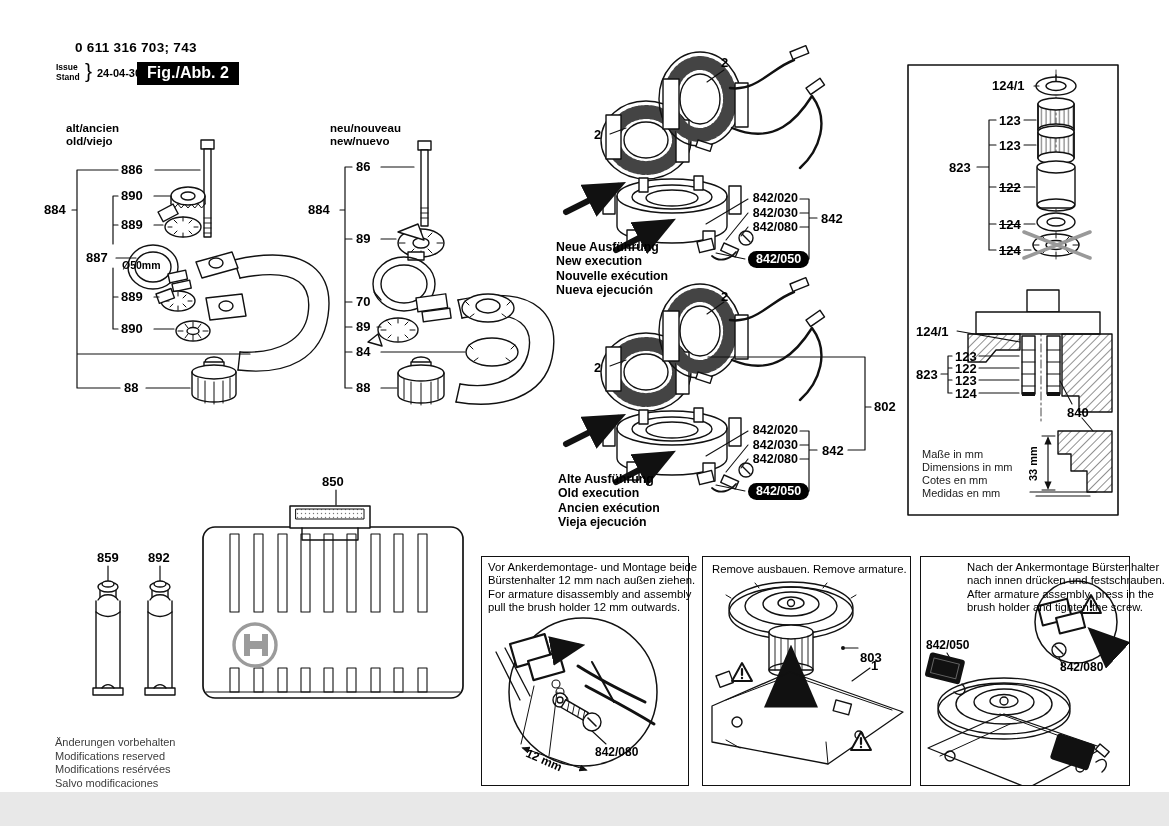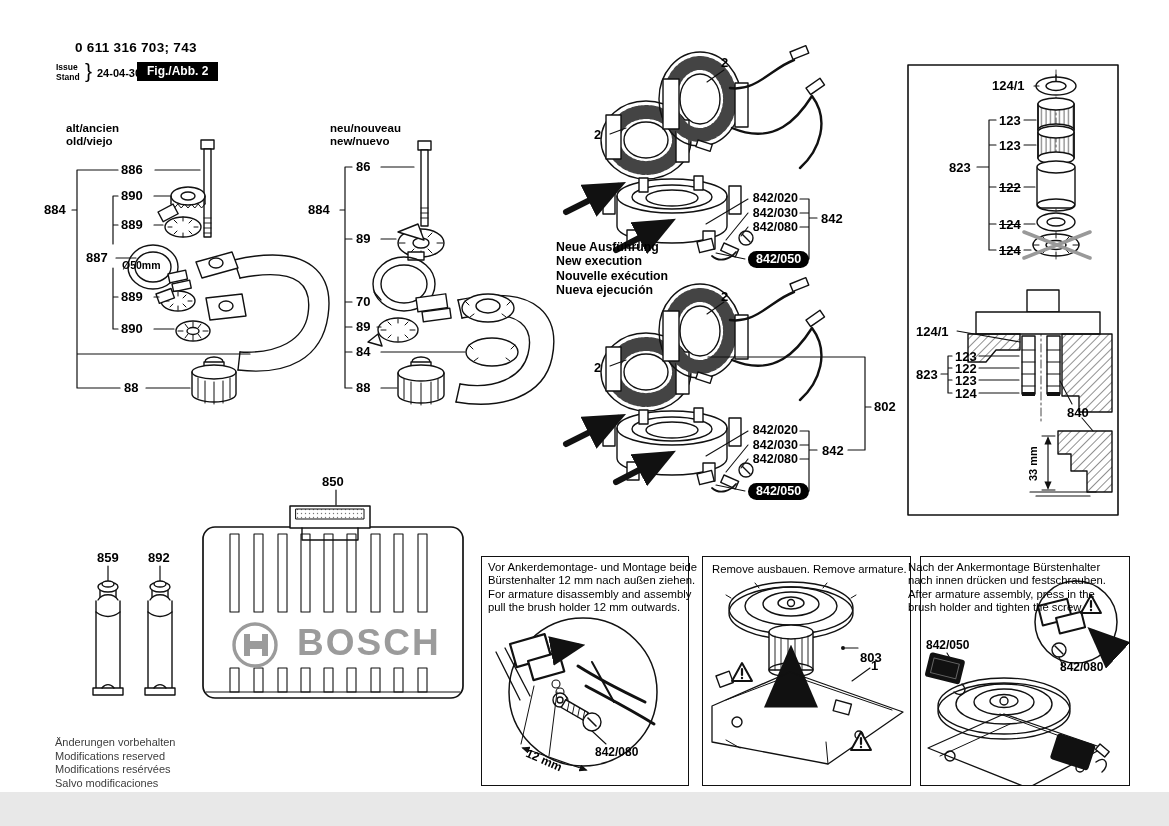--- a/index.html
+++ b/index.html
@@ -7,21 +7,21 @@
         font-family:"Liberation Sans","DejaVu Sans",sans-serif;color:#000;}
   svg.art{position:absolute;left:0;top:0;z-index:1;}
   .lbl{position:absolute;z-index:2;font-weight:bold;font-size:13px;line-height:1.05;white-space:nowrap;color:#000;}
   .cal{width:48px;text-align:right;font-size:12.5px;}
   .sm{font-size:10.5px;}
   .legend{font-size:11.5px;line-height:1.15;}
   .pn{font-size:13.5px;letter-spacing:.3px;}
   .tiny{font-size:8.5px;font-weight:bold;line-height:1.1;}
   .brace{font-size:21px;font-weight:400;}
   .date{font-size:11px;}
-  .figbox{position:absolute;z-index:2;background:#000;color:#fff;font-weight:bold;font-size:12px;
+  .figbox{position:absolute;z-index:2;background:#000;color:#fff;font-weight:bold;font-size:16px;
           padding:2px 10px 3px 10px;}
   .note{font-size:12.3px;font-weight:bold;line-height:14.3px;margin-top:28px;}
   .note span{display:block;}
   .pill{position:absolute;z-index:2;background:#000;color:#fff;font-weight:bold;font-size:12.5px;
         border-radius:10px;padding:1px 8px 2px 8px;}
   .struck{text-decoration:line-through;}
   .units{font-size:11px;font-weight:normal;line-height:12.9px;color:#1a1a1a;}
   .units span{display:block;}
   .footnote{font-size:11px;font-weight:normal;line-height:13.5px;color:#3d3d3d;}
   .footnote span{display:block;}
@@ -413,20 +413,26 @@
     <span>Nueva ejecución</span>
   </div>
   <div class="lbl cal" style="left:750px;top:192px;">842/020</div>
   <div class="lbl cal" style="left:750px;top:207px;">842/030</div>
   <div class="lbl cal" style="left:750px;top:221px;">842/080</div>
   <div class="lbl" style="left:821px;top:212px;">842</div>
   <div class="pill" style="left:748px;top:251px;">842/050</div>
 
   <div class="lbl" style="left:721px;top:290px;">2</div>
   <div class="lbl" style="left:594px;top:361px;">2</div>
+  <div class="lbl note" style="left:558px;top:444px;">
+    <span>Alte Ausführung</span>
+    <span>Old execution</span>
+    <span>Ancien exécution</span>
+    <span>Vieja ejecución</span>
+  </div>
   <div class="lbl cal" style="left:750px;top:424px;">842/020</div>
   <div class="lbl cal" style="left:750px;top:439px;">842/030</div>
   <div class="lbl cal" style="left:750px;top:453px;">842/080</div>
   <div class="lbl" style="left:822px;top:444px;">842</div>
   <div class="lbl" style="left:874px;top:400px;">802</div>
   <div class="pill" style="left:748px;top:483px;">842/050</div>
 
   <div class="lbl" style="left:992px;top:79px;">124/1</div>
   <div class="lbl" style="left:999px;top:114px;">123</div>
   <div class="lbl" style="left:999px;top:139px;">123</div>
@@ -435,25 +441,30 @@
   <div class="lbl struck" style="left:999px;top:244px;">124</div>
   <div class="lbl" style="left:949px;top:161px;">823</div>
   <div class="lbl" style="left:916px;top:325px;">124/1</div>
   <div class="lbl" style="left:955px;top:350px;">123</div>
   <div class="lbl" style="left:955px;top:362px;">122</div>
   <div class="lbl" style="left:955px;top:374px;">123</div>
   <div class="lbl" style="left:955px;top:387px;">124</div>
   <div class="lbl" style="left:916px;top:368px;">823</div>
   <div class="lbl" style="left:1067px;top:406px;">840</div>
   <div class="lbl rot90" style="left:1028px;top:481px;">33 mm</div>
+  <div class="lbl units" style="left:922px;top:448px;">
+    <span>Maße in mm</span>
+    <span>Dimensions in mm</span>
+    <span>Cotes en mm</span>
+    <span>Medidas en mm</span>
+  </div>
 
   <div class="lbl" style="left:322px;top:475px;">850</div>
   <div class="lbl" style="left:97px;top:551px;">859</div>
   <div class="lbl" style="left:148px;top:551px;">892</div>
-  <div class="lbl brand" style="left:297px;top:624px;">BOSCH</div>
 
   <div class="lbl footnote" style="left:55px;top:736px;">
     <span>Änderungen vorbehalten</span>
     <span>Modifications reserved</span>
     <span>Modifications resérvées</span>
     <span>Salvo modificaciones</span>
   </div>
 
   <div class="ibox-text" style="left:488px;top:561px;">
     <span>Vor Ankerdemontage- und Montage beide</span>
@@ -463,21 +474,21 @@
   </div>
   <div class="lbl rot24" style="left:529px;top:747px;">12 mm</div>
   <div class="lbl" style="left:595px;top:746px;font-size:12px;">842/080</div>
 
   <div class="ibox-text" style="left:712px;top:563px;">
     <span>Remove ausbauen. Remove armature.</span>
   </div>
   <div class="lbl" style="left:860px;top:651px;text-align:center;">803</div>
   <div class="lbl" style="left:871px;top:659px;">1</div>
 
-  <div class="ibox-text" style="left:908px;top:561px;">
+  <div class="ibox-text" style="left:967px;top:561px;">
     <span>Nach der Ankermontage Bürstenhalter</span>
     <span>nach innen drücken und festschrauben.</span>
     <span>After armature assembly, press in the</span>
     <span>brush holder and tighten the screw.</span>
   </div>
   <div class="lbl" style="left:926px;top:639px;font-size:12px;">842/050</div>
   <div class="lbl" style="left:1060px;top:661px;font-size:12px;">842/080</div>
 
 </div>
 

